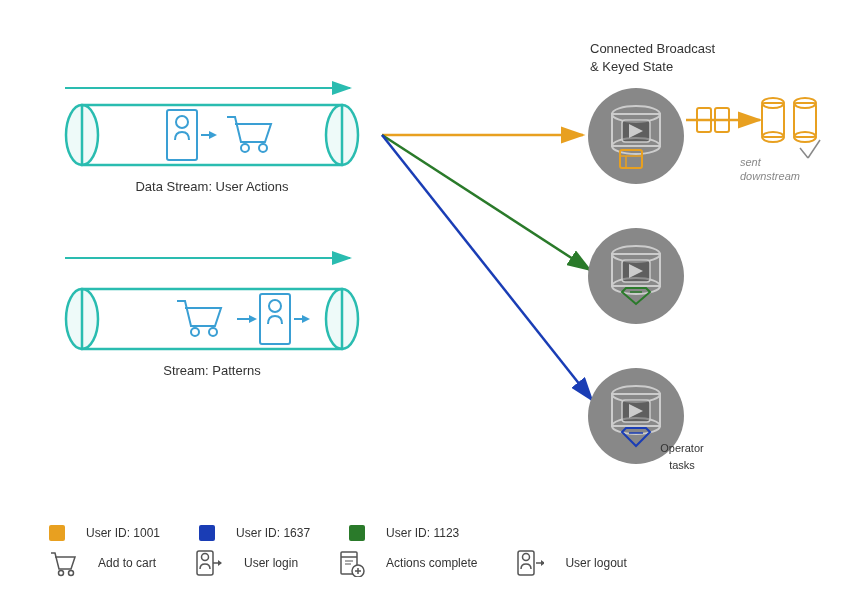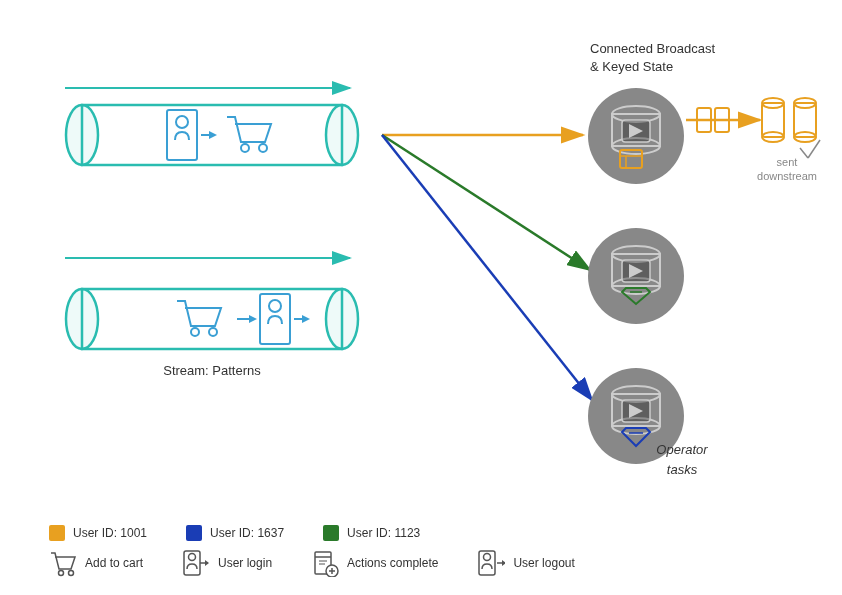--- a/index.html
+++ b/index.html
@@ -73,21 +73,21 @@
 
     .legend-row {
       display: flex;
       align-items: center;
       gap: 20px;
     }
 
     .legend-item {
       display: flex;
       align-items: center;
-      gap: 8px;
+      gap: 21px;
       font-size: 12px;
       padding-left: 19px;
     }
 
     .legend-color-box {
       width: 16px;
       height: 16px;
       border-radius: 2px;
     }
 
@@ -100,39 +100,39 @@
       text-align: left;
       font-size: 13px;
       color: #333;
       line-height: 1.4;
     }
 
     
     .sent-downstream {
       position: absolute;
       top: 155px;
-      right: 20px;
-      text-align: center;
+      right: 32px;
+      text-align: left;
       font-size: 11px;
       color: #888;
       width: 70px;
       line-height: 1.3;
+      font-style: italic;
     }
 
     
     .operator-label {
       position: absolute;
       top: 440px;
       left: 637px;
       text-align: center;
-      font-size: 13px;
+      font-size: 11px;
       color: #333;
       line-height: 1.5;
       width: 90px;
-      font-style: italic;
     }
   </style>
 </head>
 <body>
 
 <div class="diagram-container">
 
   <svg class="arrow-svg" width="842" height="595">
 
     <defs>
@@ -192,20 +192,21 @@
         <line x1="34" y1="25" x2="45" y2="25" stroke="#3a9fd4" stroke-width="2"></line>
         <polygon points="42,21 50,25 42,29" fill="#3a9fd4"></polygon>
       </g>
 
       <g transform="translate(175,12)">
         <path d="M0,5 L8,5 L14,30 L38,30 L44,12 L8,12" fill="none" stroke="#3a9fd4" stroke-width="2"></path>
         <circle cx="18" cy="36" r="4" fill="none" stroke="#3a9fd4" stroke-width="2"></circle>
         <circle cx="36" cy="36" r="4" fill="none" stroke="#3a9fd4" stroke-width="2"></circle>
       </g>
     </svg>
+    <div class="cylinder-label">Data Stream: User Actions</div>
   </div>
 
   <div class="cylinder" style="left:52px; top:284px; width:320px; height:70px;">
     <svg width="320" height="70" viewBox="0 0 320 70">
       <rect x="30" y="5" width="260" height="60" fill="none" stroke="#2abcb0" stroke-width="2.5"></rect>
       <ellipse cx="30" cy="35" rx="16" ry="30" fill="none" stroke="#2abcb0" stroke-width="2.5"></ellipse>
       <ellipse cx="30" cy="35" rx="16" ry="30" fill="rgba(42,188,176,0.08)"></ellipse>
       <ellipse cx="290" cy="35" rx="16" ry="30" fill="rgba(42,188,176,0.08)" stroke="#2abcb0" stroke-width="2.5"></ellipse>
 
       <g transform="translate(125,12)">

